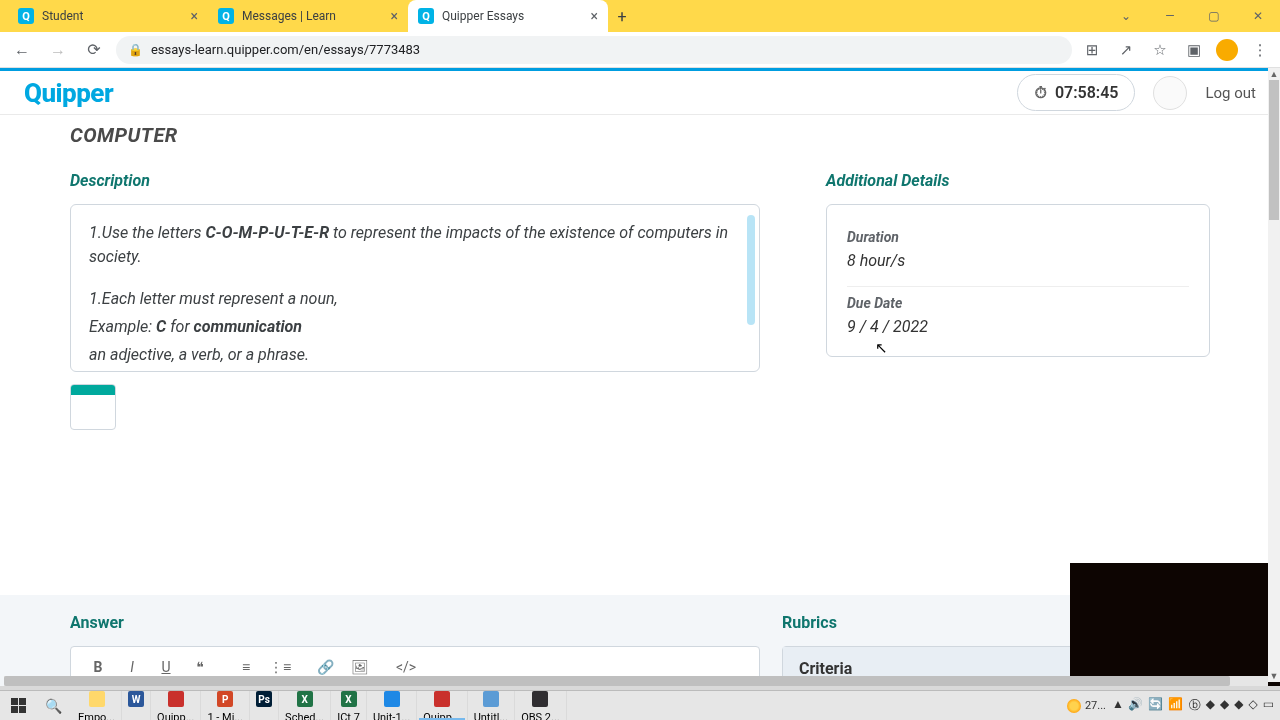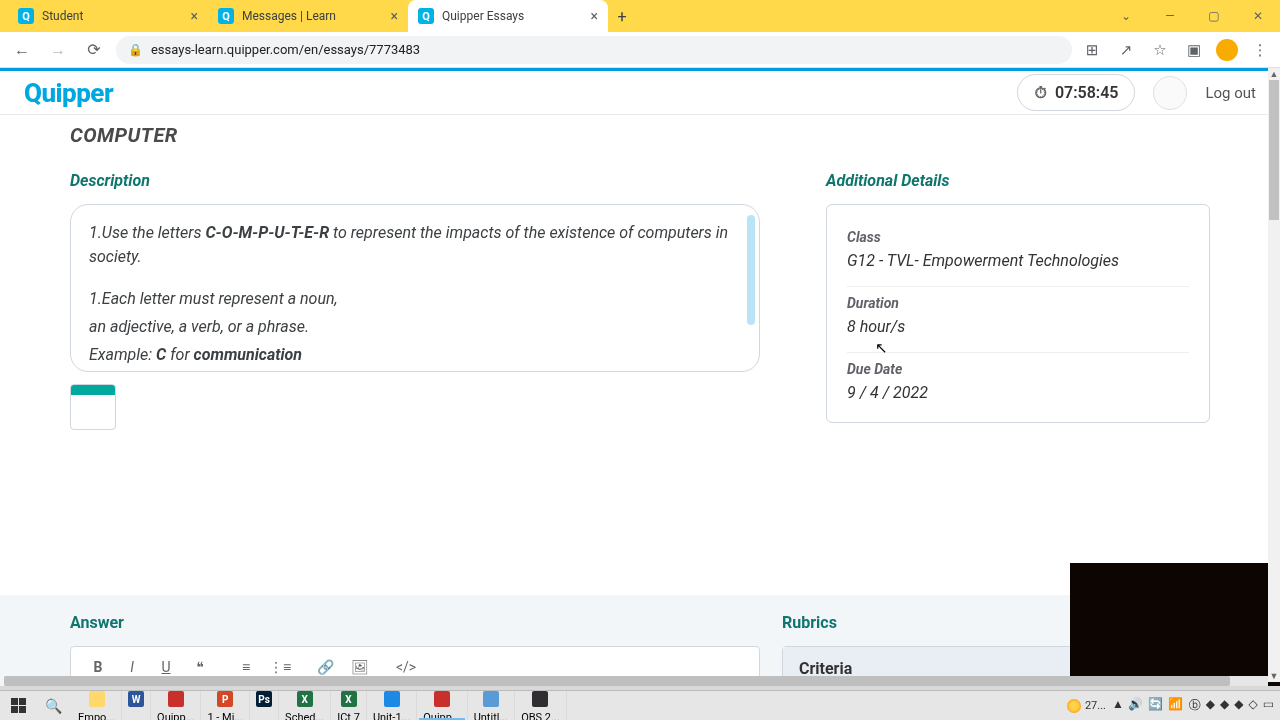--- a/index.html
+++ b/index.html
@@ -36,21 +36,21 @@
 .logout { color:#555; font-size:15px; }
 
 .content { padding: 8px 70px 0 70px; height: 480px; overflow: hidden; font-style: italic; }
 .page-title { font-size: 20px; font-weight: 700; color: #4a4a4a; margin-bottom: 24px; letter-spacing: 0.5px; }
 .cols { display: flex; gap: 22px; }
 .leftcol { flex: 1; }
 .rightcol { width: 428px; padding-left: 44px; }
 
 .sect-heading { font-size: 16px; font-weight: 700; color: #0f766e; margin-bottom: 14px; }
 
-.desc-box { border: 1px solid #d0d7de; border-radius: 18px; padding: 16px 18px; font-size: 16px; color: #3c4043; line-height: 1.5; position:relative; height: 168px; }
+.desc-box { border: 1px solid #d0d7de; border-radius: 6px; padding: 16px 18px; font-size: 16px; color: #3c4043; line-height: 1.5; position:relative; height: 168px; }
 .desc-box .scroll-ind { position:absolute; right:4px; top:10px; width:8px; height:110px; background:rgba(0,158,224,0.28); border-radius:4px; }
 .desc-box p { margin-bottom: 4px; }
 .desc-box .sp { height: 14px; }
 .desc-box strong { font-weight: 700; }
 
 .attach { margin-top: 12px; width: 46px; height: 46px; border:1px solid #d0d7de; border-radius:4px; position:relative; }
 .attach::before { content:""; position:absolute; top:0; left:0; right:0; height:10px; background:#00a99d; border-radius:3px 3px 0 0; }
 
 .details-box { border:1px solid #d0d7de; border-radius:6px; padding: 16px 20px; }
 .detail-item { padding: 8px 0 16px 0; border-bottom: 1px solid #eee; }
@@ -169,34 +169,30 @@
   <div class="cols">
     <div class="leftcol">
       <div class="sect-heading">Description</div>
       <div class="desc-box">
         <div class="scroll-ind"></div>
         <p>
           <span>1.Use the letters </span><strong>C-O-M-P-U-T-E-R</strong><span> to represent the impacts of the existence of computers in society.</span>
         </p>
         <div class="sp"></div>
         <p>1.Each letter must represent a noun,</p>
-        <p>an adjective, a verb, or a phrase.</p>
         <p>
           <span>Example: </span><strong>C</strong><span> for </span><strong>communication</strong>
         </p>
+        <p>an adjective, a verb, or a phrase.</p>
       </div>
       <div class="attach"></div>
     </div>
     <div class="rightcol">
       <div class="sect-heading">Additional Details</div>
       <div class="details-box">
-        <div class="detail-item">
-          <div class="detail-label">Class</div>
-          <div class="detail-val">G12 - TVL- Empowerment Technologies</div>
-        </div>
         <div class="detail-item">
           <div class="detail-label">Duration</div>
           <div class="detail-val">8 hour/s</div>
         </div>
         <div class="detail-item">
           <div class="detail-label">Due Date</div>
           <div class="detail-val">9 / 4 / 2022</div>
         </div>
       </div>
     </div>

